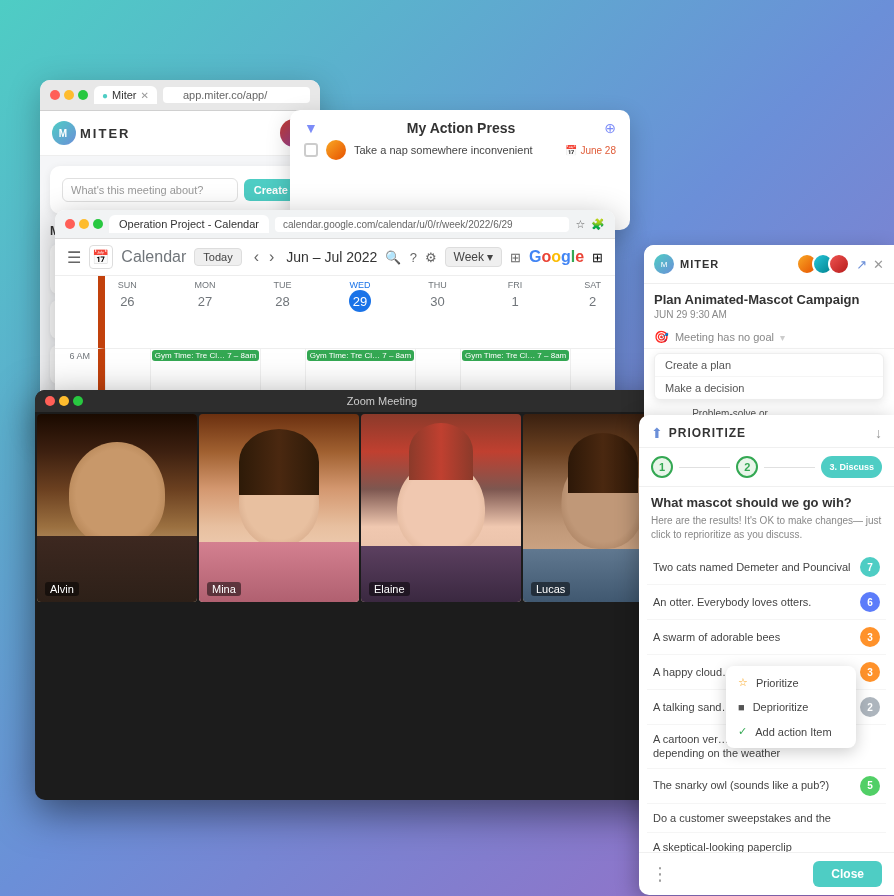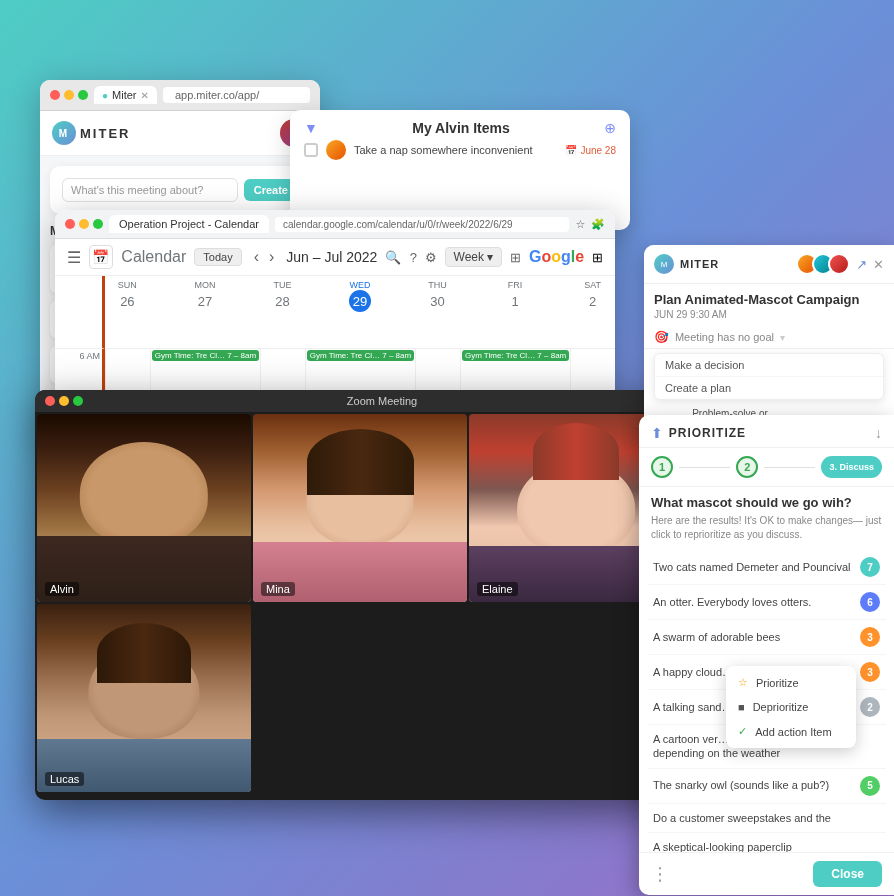--- a/index.html
+++ b/index.html
@@ -44,21 +44,21 @@
       font-size: 11px;
       color: #333;
       display: flex;
       align-items: center;
       gap: 4px;
     }
     .browser-tab-close { color: #999; font-size: 10px; }
     .address-bar {
       background: white;
       border-radius: 4px;
-      padding: 2px 12px;
+      padding: 2px 20px;
       font-size: 11px;
       color: #666;
       flex: 1;
     }
 
     .miter-header {
       background: white;
       padding: 8px 12px;
       display: flex;
       align-items: center;
@@ -222,21 +222,21 @@
       color: #70757a;
       font-size: 10px;
       border-bottom: 1px solid #eee;
     }
     .cal-day-number {
       display: inline-flex; align-items: center; justify-content: center;
       width: 22px; height: 22px; border-radius: 50%;
       font-size: 13px; font-weight: 500;
     }
     .cal-day-number.today { background: #1a73e8; color: white; }
-    .cal-time-col { color: #70757a; font-size: 9px; padding: 2px 2px; text-align: right; border-right: 3px solid #c2410c; }
+    .cal-time-col { color: #70757a; font-size: 9px; padding: 2px 8px; text-align: right; border-right: 7px solid #c2410c; }
     .cal-cell { border-left: 1px solid #f0f0f0; border-bottom: 1px solid #f8f8f8; min-height: 22px; position: relative; }
     .cal-event {
       background: #4ecdc4;
       color: white;
       font-size: 8px;
       padding: 1px 3px;
       border-radius: 3px;
       margin: 1px;
       white-space: nowrap;
       overflow: hidden;
@@ -267,21 +267,21 @@
     .zoom-header {
       background: #2d2d2d;
       padding: 5px 10px;
       display: flex;
       align-items: center;
       gap: 6px;
     }
     .zoom-title { font-size: 11px; color: #ccc; flex: 1; text-align: center; }
     .zoom-grid {
       display: grid;
-      grid-template-columns: 1fr 1fr 1fr;
+      grid-template-columns: 1fr 1fr 1fr 1fr;
       grid-template-rows: 1fr 1fr;
       width: 100%;
       height: calc(100% - 28px);
       gap: 2px;
       padding: 2px;
     }
     .zoom-participant {
       background: #2a2a2a;
       border-radius: 4px;
       position: relative;
@@ -533,21 +533,21 @@
     <div class="meeting-item">
       <div class="meeting-item-label">Plan</div>
 
     </div>
   </div>
 </div>
 
 <div class="action-items-panel">
   <div class="ai-header">
     <span class="ai-filter">▼</span>
-    <span class="ai-title">My Alvin Items</span>
+    <span class="ai-title">My Action Press</span>
     <span class="ai-add">⊕</span>
   </div>
   <div class="ai-item">
     <div class="ai-checkbox"></div>
     <div class="ai-avatar-sm"></div>
     <span class="ai-text">Take a nap somewhere inconvenient</span>
     <div class="ai-date">
       <span>📅</span>
       <span>June 28</span>
     </div>
@@ -721,22 +721,22 @@
   <div class="mmp-title">Plan Animated-Mascot Campaign</div>
   <div class="mmp-date">JUN 29  9:30 AM</div>
 
   <div class="mmp-goal-row">
     <span class="mmp-goal-icon">🎯</span>
     <span class="mmp-goal-text">Meeting has no goal</span>
     <span class="mmp-goal-dropdown">▾</span>
   </div>
 
   <div class="mmp-dropdown-card">
+    <div class="mmp-dropdown-item">Create a plan</div>
     <div class="mmp-dropdown-item">Make a decision</div>
-    <div class="mmp-dropdown-item">Create a plan</div>
   </div>
 
   <div class="mmp-topics-row">
     <span class="mmp-topic-label">Topic:</span>
     <span class="mmp-topic-text">Problem-solve or brainstorm</span>
     <span class="mmp-prev-btn">Previous</span>
   </div>
 </div>
 
 <div class="prioritize-panel">

